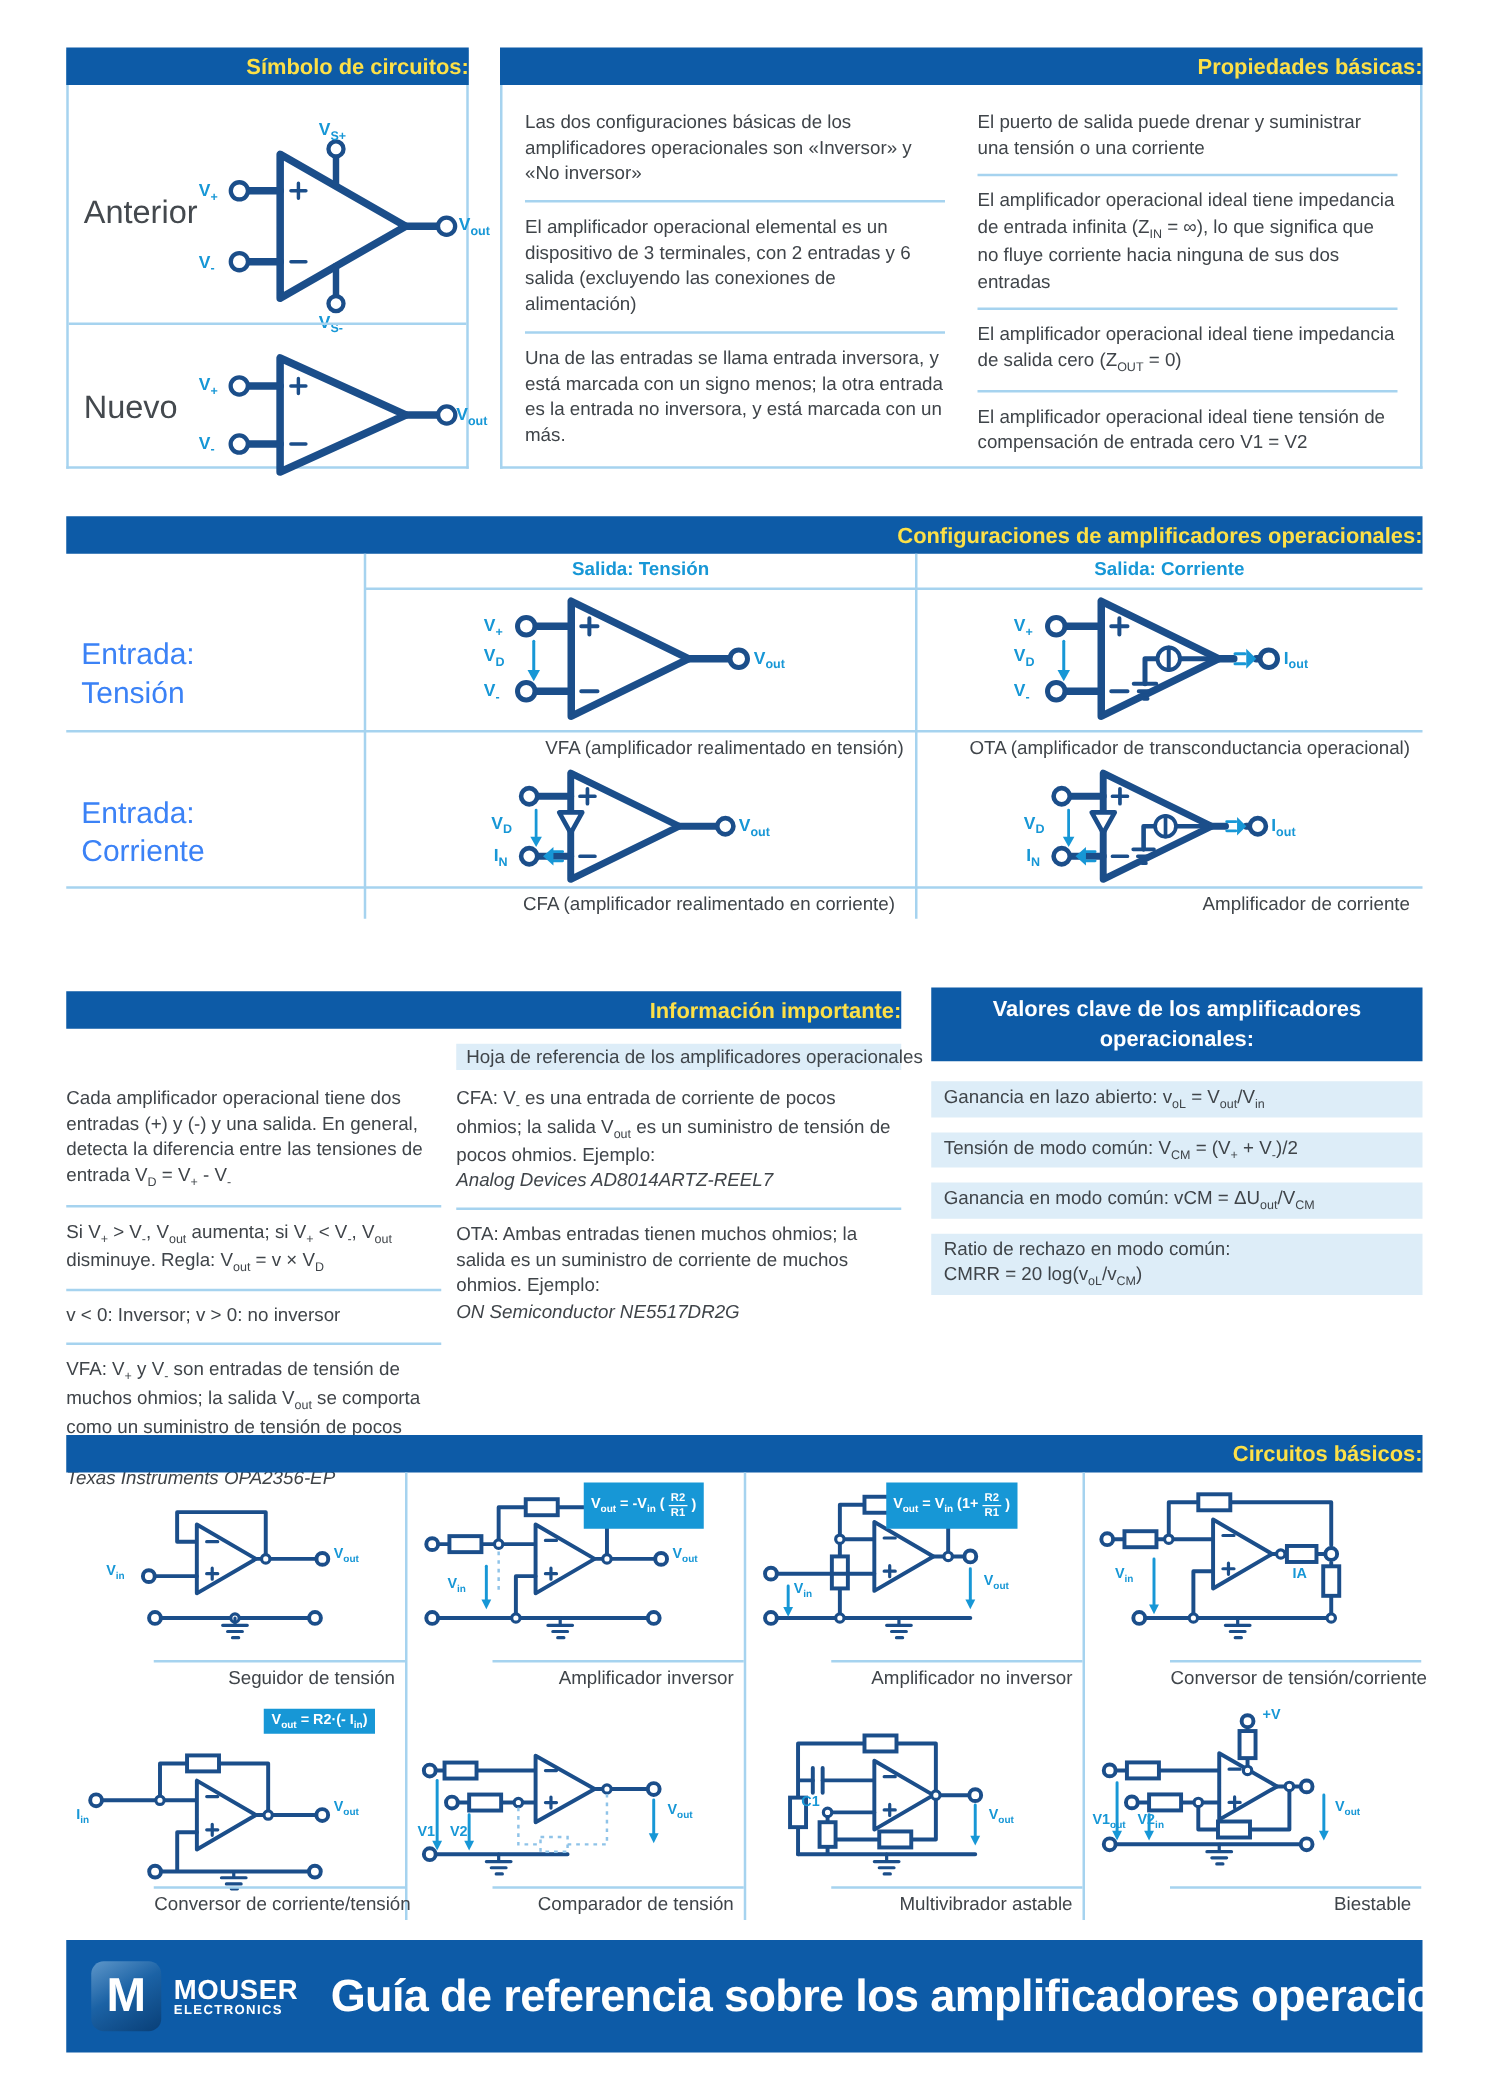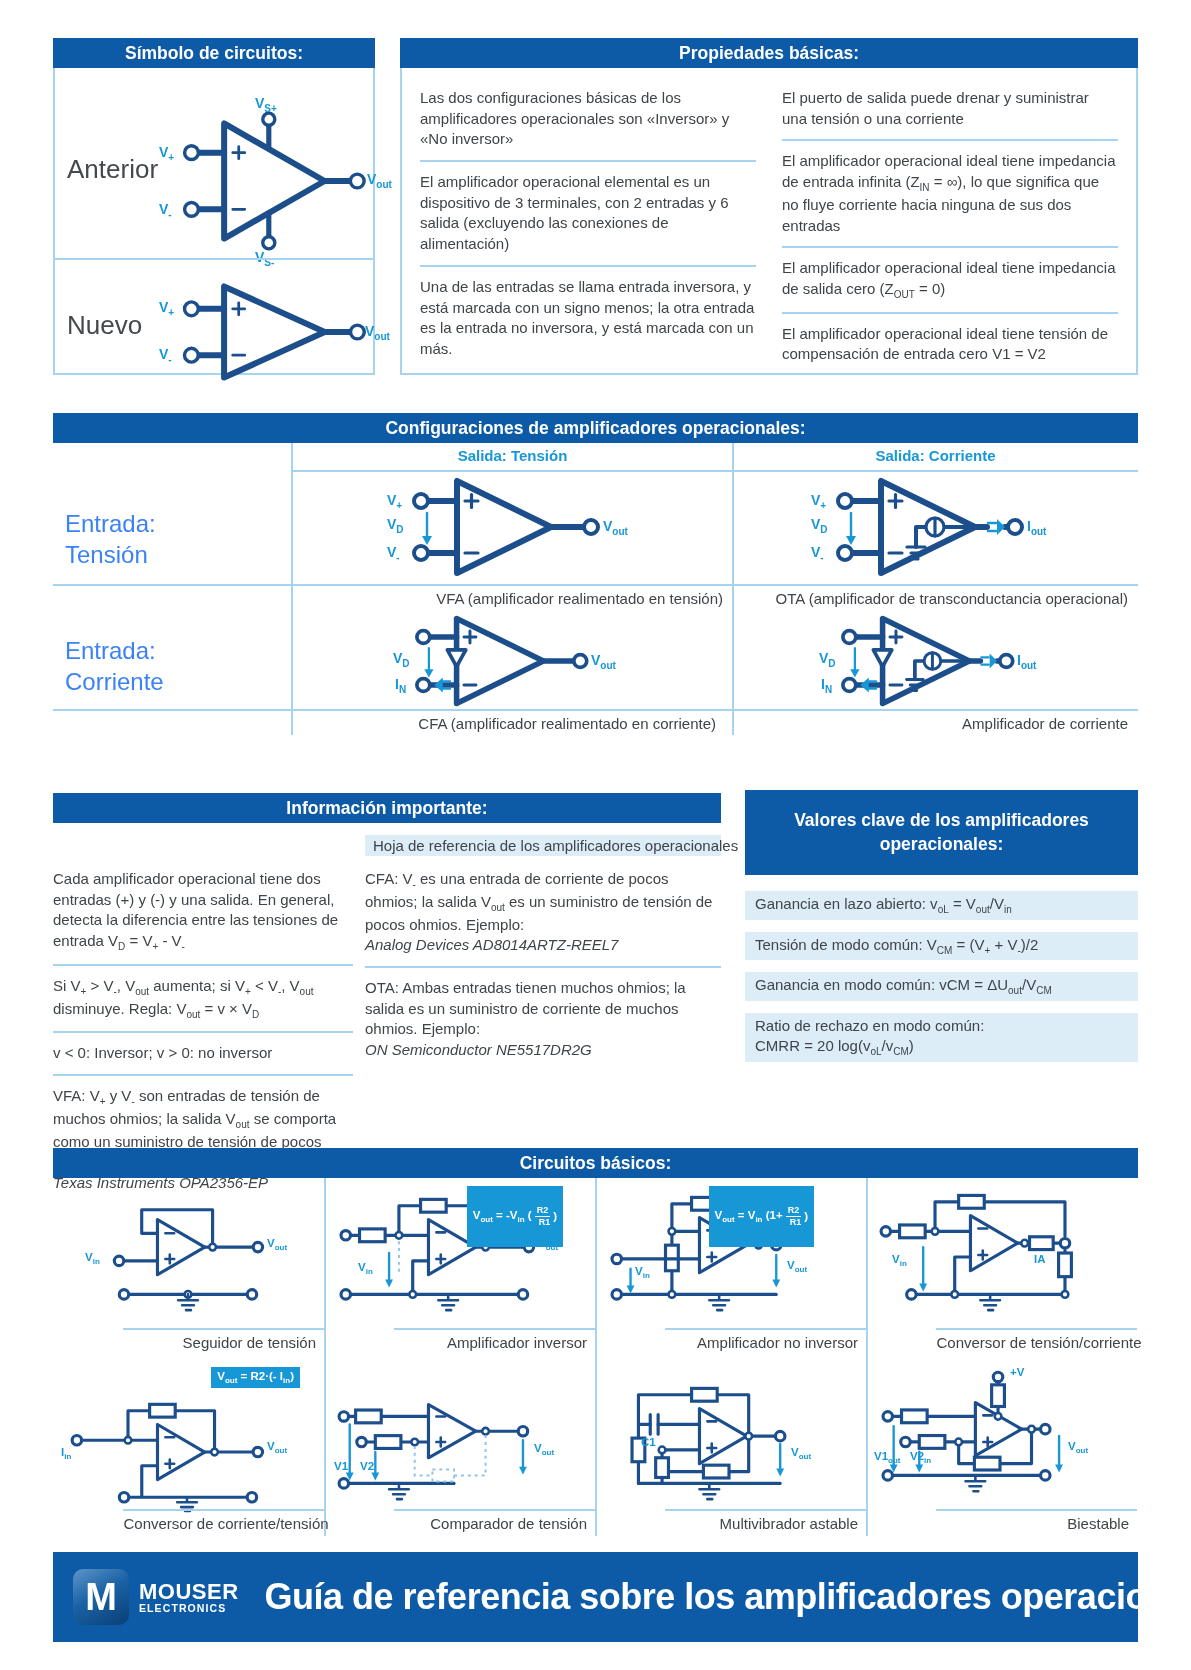--- a/index.html
+++ b/index.html
@@ -3,21 +3,21 @@
 <meta charset="utf-8">
 <style>
   :root{
     --blue:#0d5ba7; --accent:#1797d6; --navy:#1b4e8a;
     --line:#a6d3ef; --hl:#ddedf8; --txt:#3f4449;
   }
   *{margin:0;padding:0;box-sizing:border-box}
   body{background:#fff;font-family:"Liberation Sans", sans-serif;}
   .page{position:relative;width:1191px;height:1670px;background:#fff;overflow:hidden}
   section{position:absolute}
-  .hdr{background:var(--blue);color:#ffffff;font-weight:bold;font-size:17.5px;text-align:center;height:30px;line-height:30px}
+  .hdr{background:var(--blue);color:#fde047;font-weight:bold;font-size:17.5px;text-align:right;height:30px;line-height:30px}
   .para{font-size:15px;color:var(--txt);line-height:1.38;padding:10px 0}
   .para + .para{border-top:2px solid var(--line)}
   .para sub, .krow sub{font-size:10px}
   .para em{}
   .big-label{position:absolute;font-size:26px;color:#44494e}
   .row-label{position:absolute;font-size:24px;color:#3b82f6;line-height:1.3}
   .lbl{position:absolute;color:var(--accent);font-weight:bold;font-size:14px;white-space:nowrap;line-height:1}
   .lbl sub{font-size:10px}
   .lbl.sm{font-size:11.5px}
   .lbl.sm sub{font-size:8px}
@@ -38,30 +38,30 @@
   .pcols{position:absolute;top:30px;left:0;right:0;bottom:0;display:flex;gap:26px;padding:8px 18px}
   .pcol{flex:1}
   .cfg-sublabel{position:absolute;top:0;height:29px;line-height:26px;text-align:center;color:var(--accent);font-weight:bold;font-size:15px;border-bottom:2px solid var(--line)}
   .vdivider{position:absolute;width:2px;background:var(--line)}
   .rowline{position:absolute;left:0;right:0;height:2px;background:var(--line)}
   .tcap{position:absolute;height:26px;font-size:15px;color:var(--txt);text-align:right;padding:4px 10px 0 0}
   
   .note{position:absolute;background:var(--hl);font-size:15px;color:var(--txt);padding:2px 8px;white-space:nowrap}
   .icol{position:absolute}
   
-  .khdr{background:var(--blue);color:#fff;font-weight:bold;font-size:17.5px;text-align:center;padding:19px 0;line-height:1.35}
+  .khdr{background:var(--blue);color:#fff;font-weight:bold;font-size:17.5px;text-align:center;padding:6px 0;line-height:1.35}
   .krow{background:var(--hl);font-size:15px;color:var(--txt);padding:3px 10px;margin-bottom:12px;line-height:1.35}
   
   .cgrid{position:absolute;top:30px;left:0;right:0;height:358px}
   .ccell{position:absolute;width:271px}
   .ccap{position:absolute;bottom:0;left:0;right:0;height:27px}
   .capline{margin-left:26%;border-top:2px solid var(--line);padding:4px 8px 0 0;text-align:right;font-size:15px;color:var(--txt);white-space:nowrap}
   .badge{position:absolute;background:var(--accent);color:#fff;font-size:11.5px;font-weight:bold;padding:3px 6px;display:flex;align-items:center;gap:1px;white-space:nowrap}
   .badge sub{font-size:8px}
-  .frac{display:inline-flex;flex-direction:column;align-items:flex-end;font-size:9px;line-height:1.2;margin:16px 2px}
+  .frac{display:inline-flex;flex-direction:column;align-items:center;font-size:9px;line-height:1.2;margin:4px 2px}
   .frac .num{border-bottom:1px solid #fff;padding:0 2px}
   
   .foot{background:var(--blue);display:flex;align-items:center;padding:0 20px}
   .logo{width:56px;height:56px;border-radius:10px;background:linear-gradient(150deg,#5d96c9 0%,#1b62a5 45%,#093f77 100%);color:#fff;font-weight:bold;font-size:38px;display:flex;align-items:center;justify-content:center;flex:0 0 auto}
   .brand{margin-left:10px;color:#fff;line-height:1.05}
   .brand .b1{font-size:22px;font-weight:bold;letter-spacing:.5px}
   .brand .b2{font-size:10.5px;font-weight:bold;letter-spacing:1.1px}
   .foot-title{color:#fff;font-weight:bold;font-size:36px;margin-left:26px;letter-spacing:-.5px;white-space:nowrap}
 </style>
 </head>

